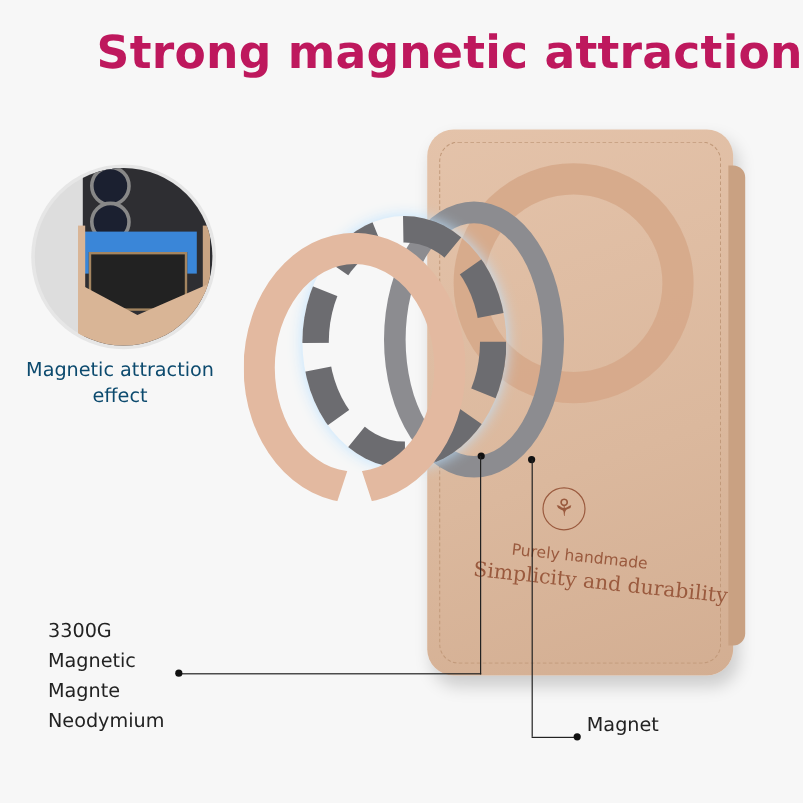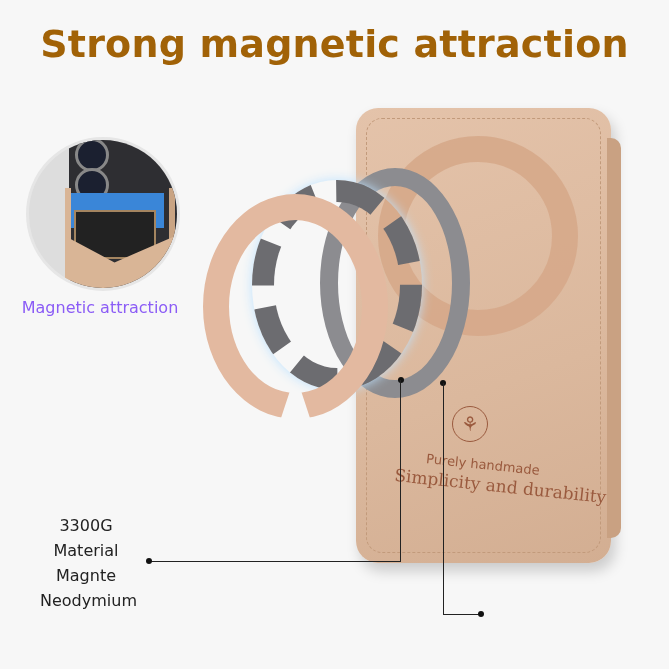--- a/index.html
+++ b/index.html
@@ -1,58 +1,59 @@
 <!DOCTYPE html>
 <html><head>
 <meta charset="utf-8">
 <style>
   html, body { margin:0; padding:0; }
   body { width:669px; height:669px; background:#f7f7f7; position:relative; overflow:hidden; font-family:"Liberation Sans", sans-serif; }
-  .title { position:absolute; top:22px; left:0; width:669px; text-align:center; font-family:"DejaVu Sans", sans-serif; font-weight:bold; font-size:38px; color:#a16207; letter-spacing:0.2px; }
+  .title { position:absolute; top:22px; left:0; width:669px; text-align:right; font-family:"DejaVu Sans", sans-serif; font-weight:bold; font-size:38px; color:#be185d; letter-spacing:0.2px; }
   .inset { position:absolute; left:26px; top:137px; width:148px; height:148px; border-radius:50%; background:#ddd; border:3px solid #e6e6e6; overflow:hidden; }
   .inset .phone { position:absolute; left:40px; top:-10px; width:110px; height:160px; background:#2e2e32; border-radius:14px; }
   .inset .lens { position:absolute; width:28px; height:28px; border-radius:50%; background:#1b2030; border:3px solid #888; }
   .inset .card { position:absolute; left:40px; top:53px; width:95px; height:35px; background:#3a86d8; }
   .inset .blackcard { position:absolute; left:45px; top:70px; width:78px; height:45px; background:#222; border:2px solid #a48560; }
   .inset .pocket { position:absolute; left:36px; top:48px; width:110px; height:120px; background:#d9b596; clip-path:polygon(0 40%, 45% 62%, 100% 40%, 100% 100%, 0 100%); }
   .inset .pocketside { position:absolute; left:36px; top:48px; width:110px; height:120px; border-left:6px solid #d9b596; border-right:6px solid #c9a483; box-sizing:border-box; }
-  .inset-label { position:absolute; left:0; top:297px; width:200px; text-align:center; font-size:16px; line-height:22px; color:#8b5cf6; font-family:"DejaVu Sans", sans-serif; }
+  .inset-label { position:absolute; left:0; top:297px; width:200px; text-align:center; font-size:16px; line-height:22px; color:#0c4a6e; font-family:"DejaVu Sans", sans-serif; }
   .wallet { position:absolute; left:356px; top:108px; width:255px; height:455px; border-radius:22px; background:linear-gradient(160deg,#e4c3aa 0%,#dbb89d 60%,#d3ae92 100%); box-shadow:4px 8px 14px rgba(0,0,0,0.18); }
   .wallet .stitch { position:absolute; inset:10px; border:1.5px dashed #c29a7b; border-radius:16px; }
   .wallet .side { position:absolute; right:-10px; top:30px; width:14px; height:400px; background:#c9a182; border-radius:0 10px 10px 0; }
   .wallet .printring { position:absolute; left:22px; top:28px; width:200px; height:200px; border-radius:50%; border:26px solid #d6a88a; box-sizing:border-box; opacity:0.9; }
   .wallet .logo { position:absolute; left:96px; top:298px; width:34px; height:34px; border-radius:50%; border:1.5px solid #9a5a3e; color:#9a5a3e; font-size:20px; line-height:34px; text-align:center; }
   .wallet .emb1 { position:absolute; left:70px; top:349px; font-size:13px; color:#9a5a3e; transform:rotate(6deg); font-family:"DejaVu Sans", sans-serif; }
   .wallet .emb2 { position:absolute; left:38px; top:368px; font-size:17px; color:#9a5a3e; transform:rotate(6deg); font-family:"DejaVu Serif", serif; }
   .ring-shield { position:absolute; left:320px; top:168px; width:150px; height:230px; border-radius:50%; border:18px solid #8c8c90; box-sizing:border-box; }
   .ring-magnet { position:absolute; left:252px; top:180px; width:170px; height:210px; border-radius:50%; border:22px dashed #6c6c70; box-sizing:border-box; box-shadow:0 0 12px #bfe3ff; }
   .ring-leather { position:absolute; left:203px; top:194px; width:185px; height:225px; border-radius:50%; border:26px solid #e3b9a0; box-sizing:border-box; clip-path:polygon(0 0,100% 0,100% 100%,58% 100%,50% 80%,42% 100%,0 100%); }
   .line { position:absolute; background:#222; }
   .dot { position:absolute; width:6px; height:6px; border-radius:50%; background:#111; }
   .callout { position:absolute; font-family:"DejaVu Sans", sans-serif; font-size:16px; line-height:25px; color:#222; }
-  .left-callout { left:40px; top:513px; width:92px; text-align:center; }
+  .left-callout { left:40px; top:513px; width:92px; text-align:left; }
   .right-callout { left:489px; top:591px; }
 </style>
 </head>
 <body>
 
 <div class="title">Strong magnetic attraction</div>
 
 <div class="inset">
   <div class="phone">
     <div class="lens" style="left:6px;top:8px"></div>
     <div class="lens" style="left:6px;top:38px"></div>
   </div>
   <div class="card"></div>
   <div class="blackcard"></div>
   <div class="pocketside"></div>
   <div class="pocket"></div>
 </div>
 <div class="inset-label">
   <div>Magnetic attraction</div>
+  <div>effect</div>
 </div>
 
 <div class="wallet">
   <div class="side"></div>
   <div class="stitch"></div>
   <div class="printring"></div>
   <div class="logo">⚘</div>
   <div class="emb1">Purely handmade</div>
   <div class="emb2">Simplicity and durability</div>
 </div>
@@ -66,19 +67,20 @@
 <div class="line" style="left:149px;top:561px;width:252px;height:1px"></div>
 <div class="dot" style="left:146px;top:558px"></div>
 
 <div class="dot" style="left:440px;top:380px"></div>
 <div class="line" style="left:443px;top:383px;width:1px;height:231px"></div>
 <div class="line" style="left:443px;top:614px;width:38px;height:1px"></div>
 <div class="dot" style="left:478px;top:611px"></div>
 
 <div class="callout left-callout">
   <div>3300G</div>
-  <div>Material</div>
+  <div>Magnetic</div>
   <div>Magnte</div>
   <div>Neodymium</div>
 </div>
 
 <div class="callout right-callout">
+  <div>Magnet</div>
 </div>
 
 </body></html>

